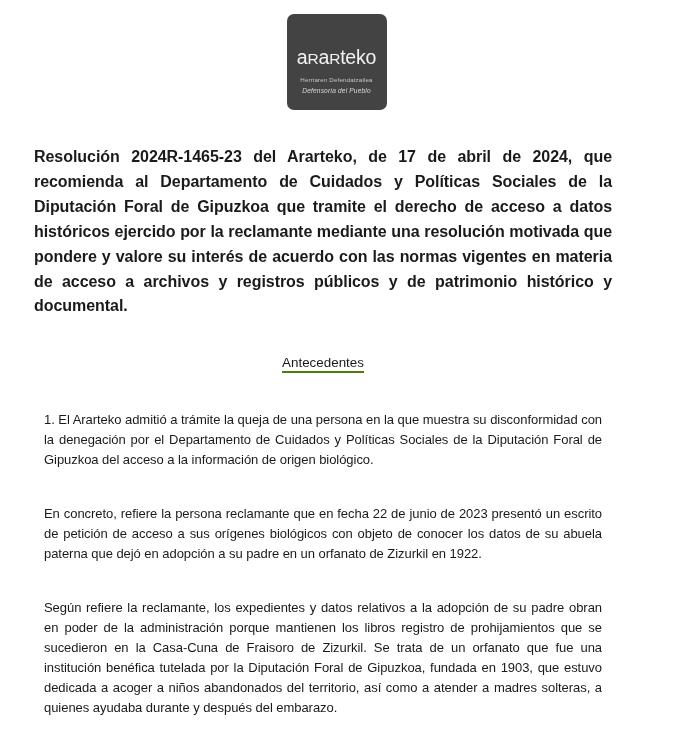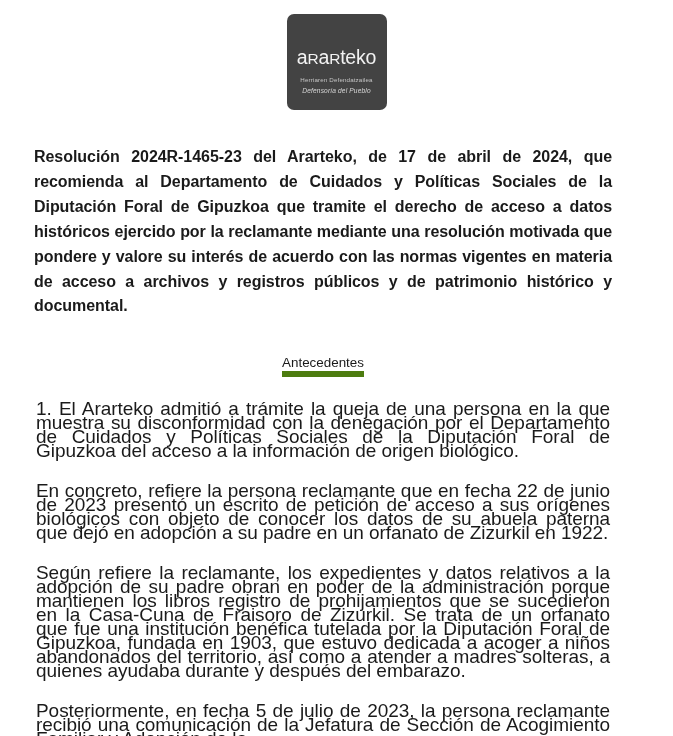--- a/index.html
+++ b/index.html
@@ -92,30 +92,30 @@
   }
 
   .section-heading {
     text-align: center;
     margin: 0;
     padding-top: 36px;
     font-size: 13.4px;
     font-weight: 400;
   }
   .section-heading span {
-    border-bottom: 6px solid #4d7c0f;
+    border-bottom: 2px solid #4d7c0f;
     padding-bottom: 1px;
   }
 
   p.body-par {
-    font-size: 19px;
-    line-height: 14px;
+    font-size: 13px;
+    line-height: 20px;
     text-align: justify;
     text-justify: inter-word;
-    margin: 2px;
+    margin: 10px;
     padding-top: 24px;
     letter-spacing: -0.05px;
   }
   p.body-par.first {
     padding-top: 30px;
   }
   
   p.body-par.clipped {
     max-height: 42px;
     overflow: hidden;

